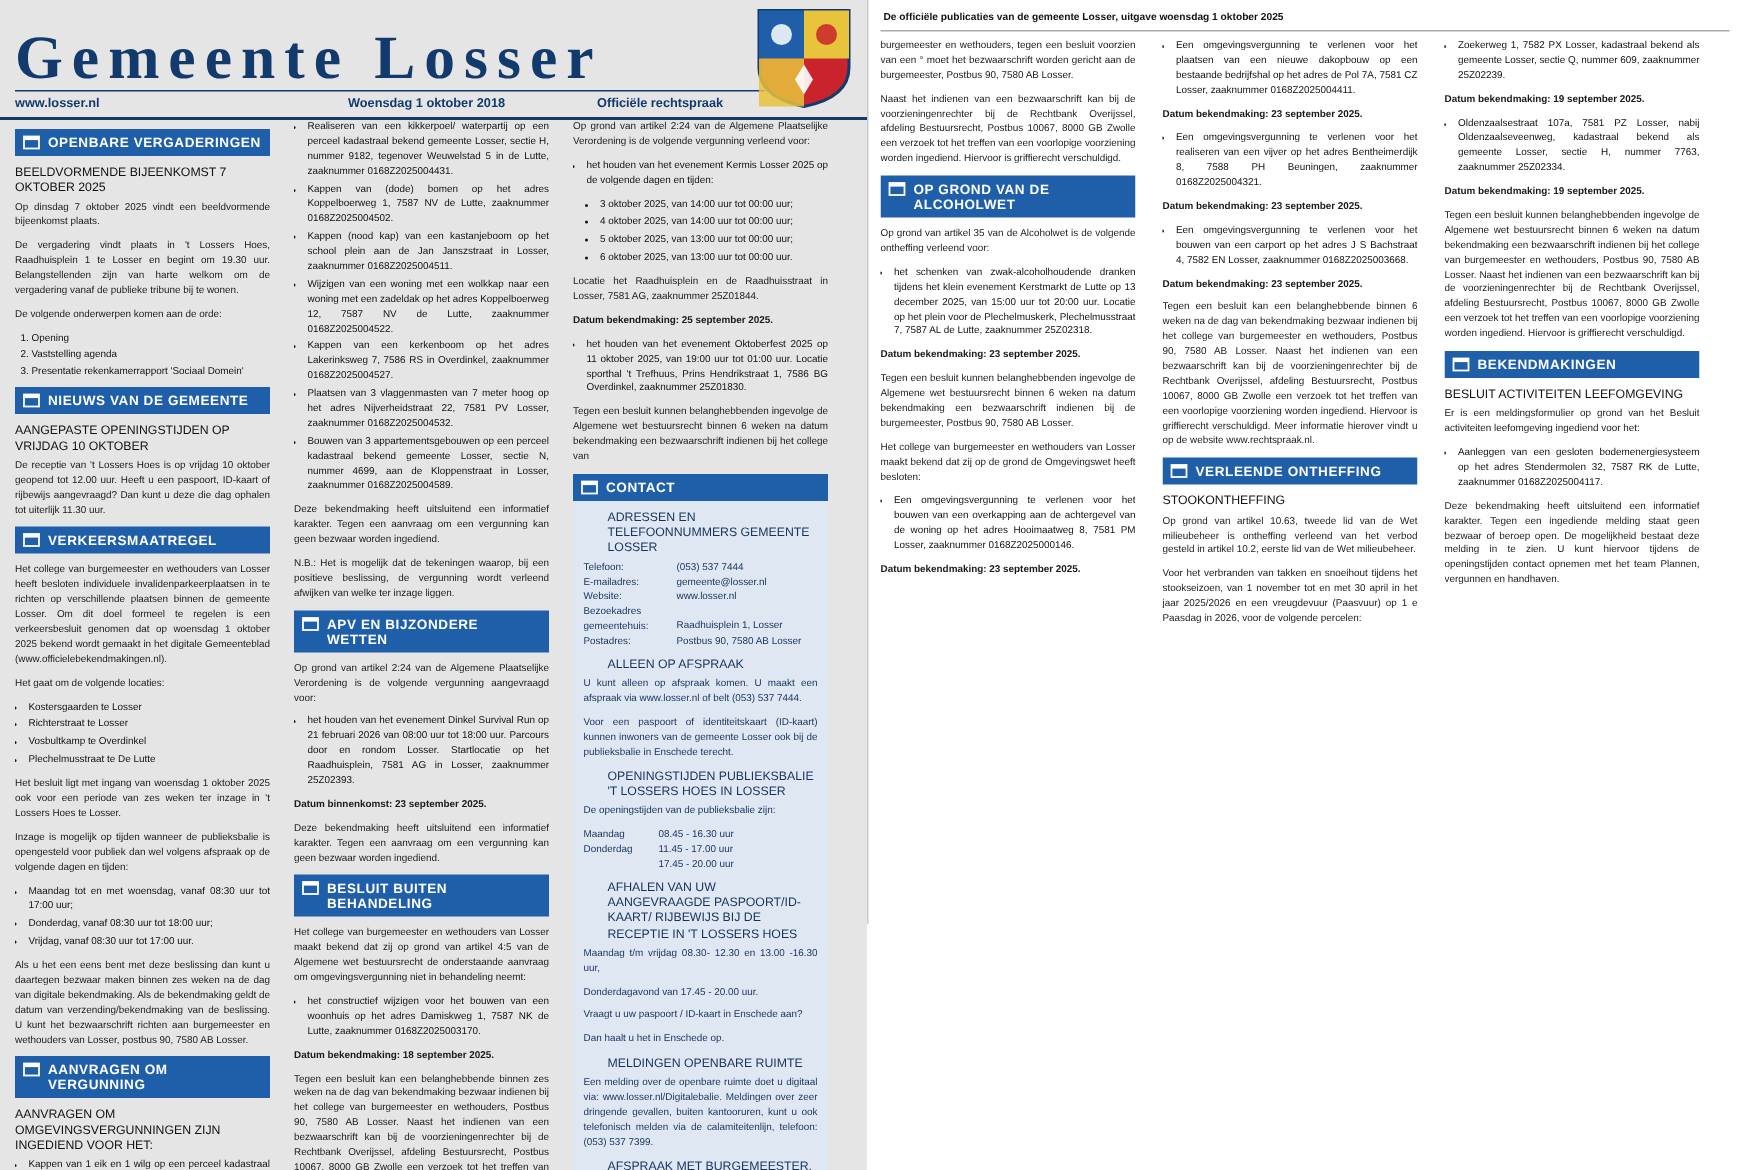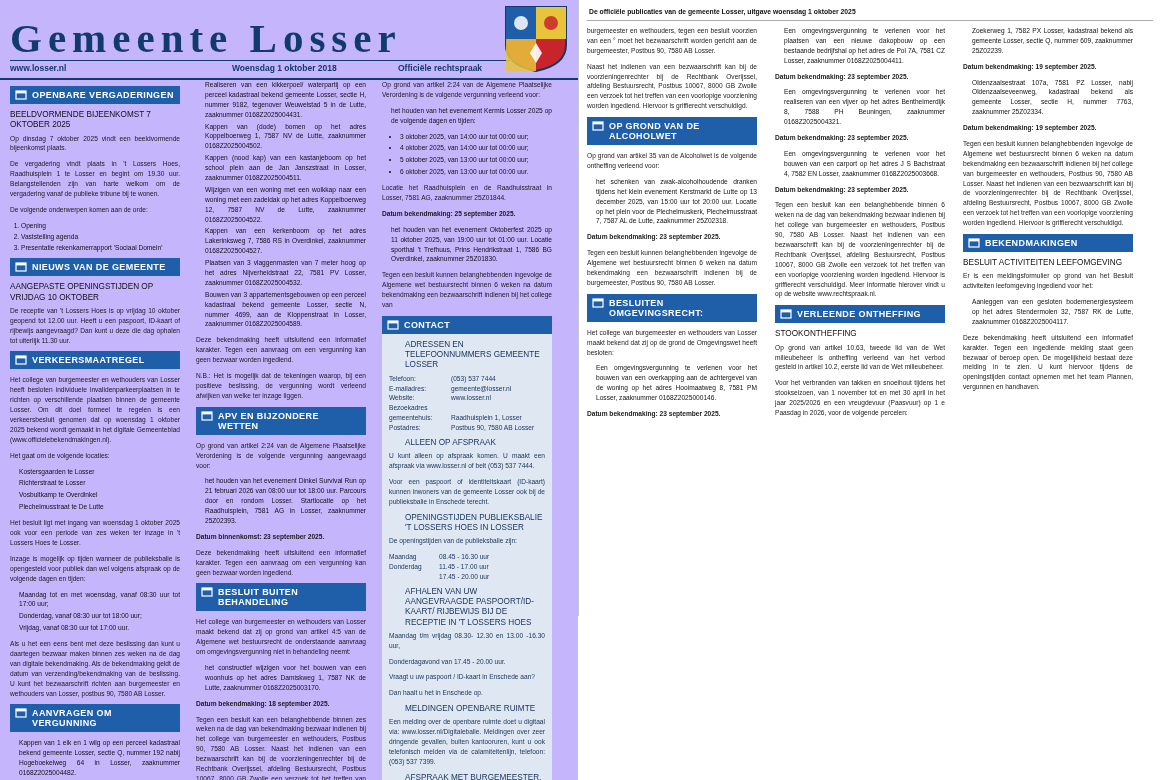--- a/index.html
+++ b/index.html
@@ -6,21 +6,21 @@
   body{
     width:1160px;height:780px;
     background:#ffffff;
     font-family:"Liberation Sans", sans-serif;
     color:#111;
     overflow:hidden;
   }
   .page{position:relative;width:1160px;height:780px;}
 
   
-  .sheet-left{position:absolute;left:0;top:0;width:578px;height:780px;background:#c4b5fd;}
+  .sheet-left{position:absolute;left:0;top:0;width:578px;height:780px;background:#e5e5e5;}
   .sheet-right{position:absolute;left:578px;top:0;width:582px;height:616px;background:#fff;border-left:1px solid #c8c8c8;}
 
   
   .masthead{position:relative;height:78px;border-bottom:2px solid #123a6d;}
   .masthead-title{
     position:absolute;left:10px;top:14px;
     font-family:"Liberation Serif", serif;
     font-weight:bold;
     font-size:41px;
     letter-spacing:6px;
@@ -136,20 +136,21 @@
           <ul class="lst">
             <li>Maandag tot en met woensdag, vanaf 08:30 uur tot 17:00 uur;</li>
             <li>Donderdag, vanaf 08:30 uur tot 18:00 uur;</li>
             <li>Vrijdag, vanaf 08:30 uur tot 17:00 uur.</li>
           </ul>
           <p class="tx">Als u het een eens bent met deze beslissing dan kunt u daartegen bezwaar maken binnen zes weken na de dag van digitale bekendmaking. Als de bekendmaking geldt de datum van verzending/bekendmaking van de beslissing. U kunt het bezwaarschrift richten aan burgemeester en wethouders van Losser, postbus 90, 7580 AB Losser.</p>
           <div class="bar"><svg class="glyph" viewBox="0 0 12 12">
               <rect x="1" y="2" width="10" height="8" fill="none" stroke="#fff" stroke-width="1.2"></rect>
               <rect x="1" y="2" width="10" height="2.4" fill="#fff"></rect>
             </svg><span>AANVRAGEN OM VERGUNNING</span></div>
+          <h3 class="hd">AANVRAGEN OM OMGEVINGSVERGUNNINGEN ZIJN INGEDIEND VOOR HET:</h3>
           <ul class="lst">
             <li>Kappen van 1 eik en 1 wilg op een perceel kadastraal bekend gemeente Losser, sectie Q, nummer 192 nabij Hogeboekelweg 64 in Losser, zaaknummer 0168Z2025004482.</li>
           </ul>
         </div>
       <div class="col c2" id="col2">
           <ul class="lst">
             <li>Realiseren van een kikkerpoel/ waterpartij op een perceel kadastraal bekend gemeente Losser, sectie H, nummer 9182, tegenover Weuwelstad 5 in de Lutte, zaaknummer 0168Z2025004431.</li>
             <li>Kappen van (dode) bomen op het adres Koppelboerweg 1, 7587 NV de Lutte, zaaknummer 0168Z2025004502.</li>
             <li>Kappen (nood kap) van een kastanjeboom op het school plein aan de Jan Janszstraat in Losser, zaaknummer 0168Z2025004511.</li>
             <li>Wijzigen van een woning met een wolkkap naar een woning met een zadeldak op het adres Koppelboerweg 12, 7587 NV de Lutte, zaaknummer 0168Z2025004522.</li>
@@ -241,24 +242,20 @@
           <div class="bar"><svg class="glyph" viewBox="0 0 12 12">
               <rect x="1" y="2" width="10" height="8" fill="none" stroke="#fff" stroke-width="1.2"></rect>
               <rect x="1" y="2" width="10" height="2.4" fill="#fff"></rect>
             </svg><span>OP GROND VAN DE ALCOHOLWET</span></div>
           <p class="tx">Op grond van artikel 35 van de Alcoholwet is de volgende ontheffing verleend voor:</p>
           <ul class="lst">
             <li>het schenken van zwak-alcoholhoudende dranken tijdens het klein evenement Kerstmarkt de Lutte op 13 december 2025, van 15:00 uur tot 20:00 uur. Locatie op het plein voor de Plechelmuskerk, Plechelmusstraat 7, 7587 AL de Lutte, zaaknummer 25Z02318.</li>
           </ul>
           <p class="tx b">Datum bekendmaking: 23 september 2025.</p>
           <p class="tx">Tegen een besluit kunnen belanghebbenden ingevolge de Algemene wet bestuursrecht binnen 6 weken na datum bekendmaking een bezwaarschrift indienen bij de burgemeester, Postbus 90, 7580 AB Losser.</p>
-          <div class="bar"><svg class="glyph" viewBox="0 0 12 12">
-              <rect x="1" y="2" width="10" height="8" fill="none" stroke="#fff" stroke-width="1.2"></rect>
-              <rect x="1" y="2" width="10" height="2.4" fill="#fff"></rect>
-            </svg><span>BESLUITEN OMGEVINGSRECHT:</span></div>
           <p class="tx">Het college van burgemeester en wethouders van Losser maakt bekend dat zij op de grond de Omgevingswet heeft besloten:</p>
           <ul class="lst">
             <li>Een omgevingsvergunning te verlenen voor het bouwen van een overkapping aan de achtergevel van de woning op het adres Hooimaatweg 8, 7581 PM Losser, zaaknummer 0168Z2025000146.</li>
           </ul>
           <p class="tx b">Datum bekendmaking: 23 september 2025.</p>
         </div>
       <div class="rcol r2" id="rcol2">
           <ul class="lst">
             <li>Een omgevingsvergunning te verlenen voor het plaatsen van een nieuwe dakopbouw op een bestaande bedrijfshal op het adres de Pol 7A, 7581 CZ Losser, zaaknummer 0168Z2025004411.</li>
           </ul>

